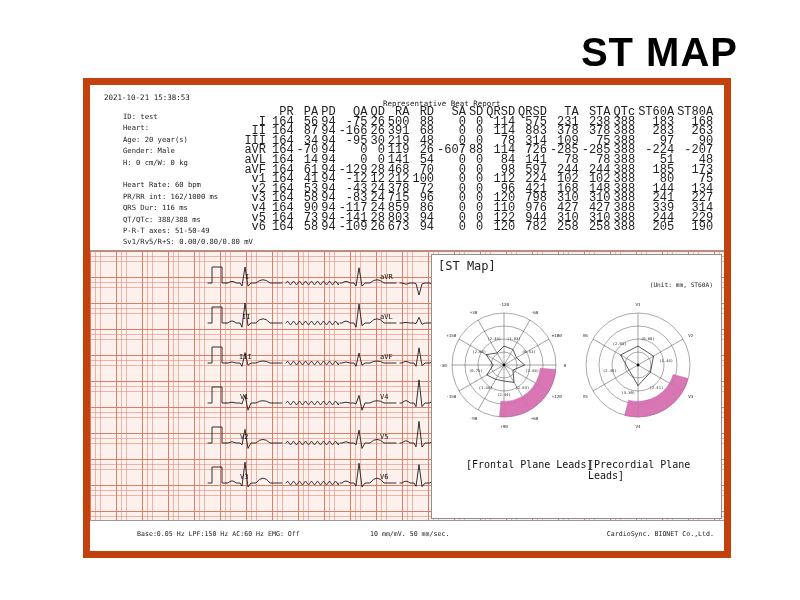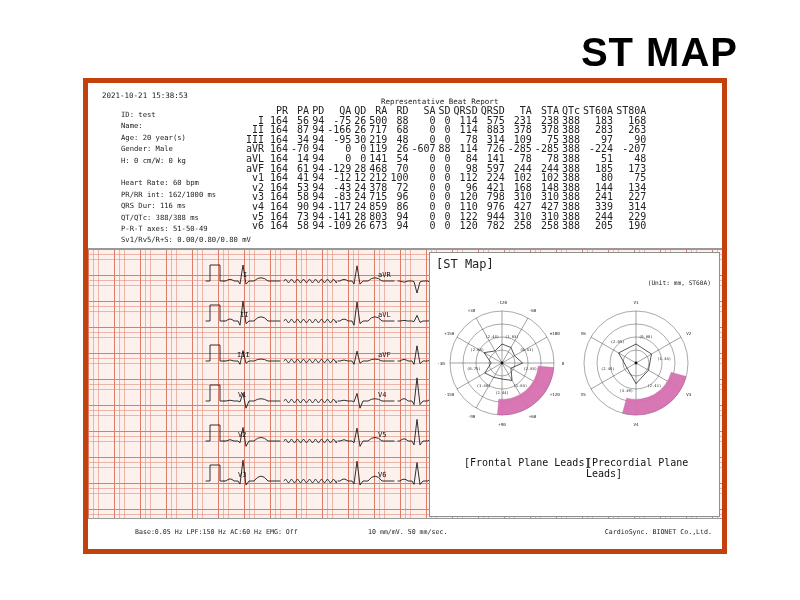--- a/index.html
+++ b/index.html
@@ -12,33 +12,33 @@
 
   .slide-title{
     position:absolute;right:62px;top:24px;
     font-family:"Liberation Sans", sans-serif;
     font-weight:bold;font-size:40px;letter-spacing:1px;color:#000;
   }
 
   
   .sheet{
     position:absolute;left:83px;top:72px;width:634px;height:466px;
-    background:#fff;border:5px solid #c2410c;
+    background:#fff;border:7px solid #c2410c;
   }
 
   
   .hdr{position:absolute;left:0;top:0;width:100%;height:165px;}
   .timestamp{position:absolute;left:14px;top:8px;font-size:7.5px;color:#222;}
   .rep-title{position:absolute;left:265px;top:14px;font-size:7.5px;color:#222;padding-left:28px;}
 
   .patient{position:absolute;left:14px;top:26px;font-size:7.2px;color:#222;line-height:11.4px;margin-left:19px;}
   .patient div{white-space:pre;}
 
   
-  .meas{position:absolute;left:152px;top:23px;font-size:10px;color:#222;}
+  .meas{position:absolute;left:152px;top:23px;font-size:12px;color:#222;font-family:Liberation Mono, monospace;}
   .meas table{border-collapse:collapse;}
   .meas td,.meas th{padding:0 3px 0 0;text-align:right;font-weight:normal;line-height:9.6px;white-space:pre;}
   .meas td.lead,.meas th.lead{text-align:right;padding-right:6px;width:24px;}
 
   
   .ecgwrap{
     position:absolute;left:0;top:166px;width:100%;height:269px;
     background:
       repeating-linear-gradient(to right,rgba(226,130,110,.55) 0 .6px,transparent .6px 5.2px),
       repeating-linear-gradient(to bottom,rgba(226,130,110,.55) 0 .6px,transparent .6px 5.2px),
@@ -76,21 +76,21 @@
   <div class="slide-title">ST MAP</div>
 
   <div class="sheet">
 
     <div class="hdr">
       <div class="timestamp">2021-10-21 15:38:53</div>
       <div class="rep-title">Representative Beat Report</div>
 
       <div class="patient">
         <div>ID: test</div>
-        <div>Name:</div>
+        <div>Heart:</div>
         <div>Age: 20 year(s)</div>
         <div>Gender: Male</div>
         <div>H: 0 cm/W: 0 kg</div>
         <div>&nbsp;</div>
         <div>Heart Rate: 60 bpm</div>
         <div>PR/RR int: 162/1000 ms</div>
         <div>QRS Dur: 116 ms</div>
         <div>QT/QTc: 388/388 ms</div>
         <div>P-R-T axes: 51-50-49</div>
         <div>Sv1/Rv5/R+S: 0.00/0.80/0.80 mV</div>
@@ -139,21 +139,21 @@
                 <td>183</td>
                 <td>168</td>
               </tr>
               <tr>
                 <td class="lead">II</td>
                 <td>164</td>
                 <td>87</td>
                 <td>94</td>
                 <td>-166</td>
                 <td>26</td>
-                <td>717</td>
+                <td>391</td>
                 <td>68</td>
                 <td>0</td>
                 <td>0</td>
                 <td>114</td>
                 <td>883</td>
                 <td>378</td>
                 <td>378</td>
                 <td>388</td>
                 <td>283</td>
                 <td>263</td>

